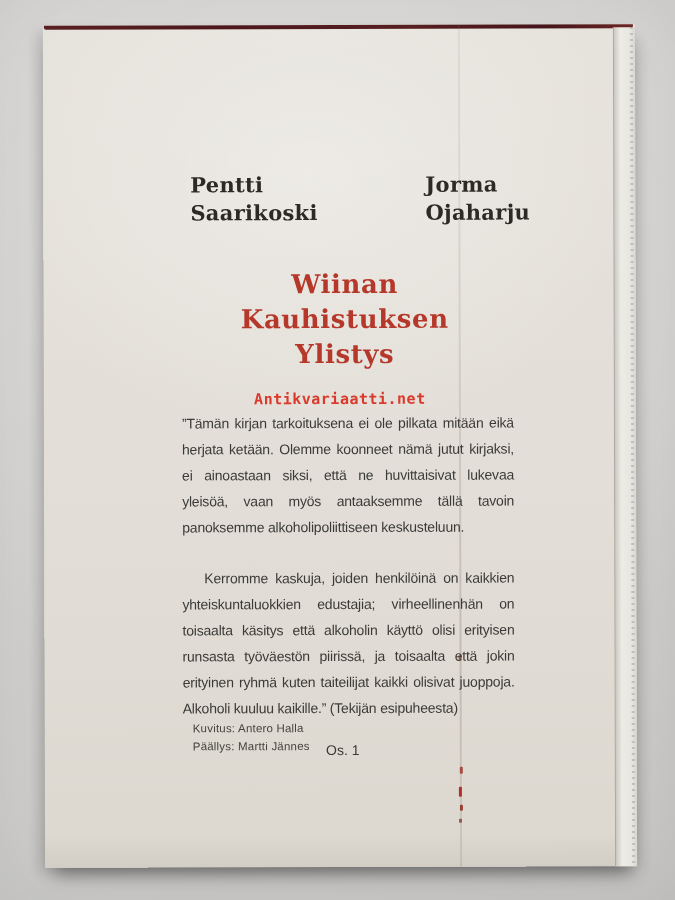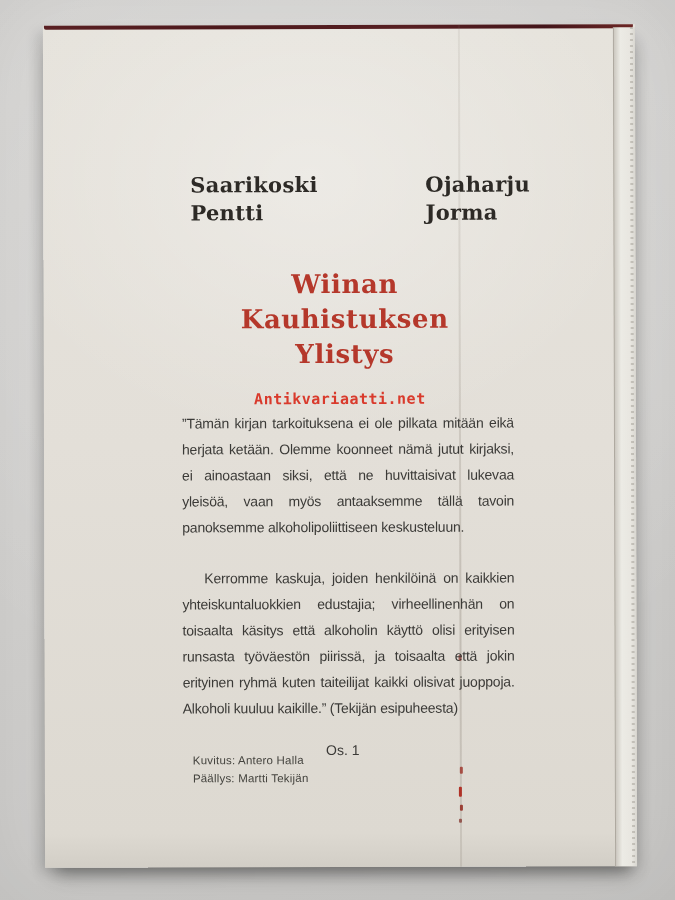--- a/index.html
+++ b/index.html
@@ -99,47 +99,46 @@
   .blurb p.indent { text-indent: 22px; margin-top: 25px; }
   .part {
     margin-top: 21px; padding-right: 12px;
     text-align: center; font-size: 14px; color: #3b3a37;
   }
 
   .credits {
     position: absolute; left: 148px; top: 694px;
     font-size: 11.5px; line-height: 18px; letter-spacing: 0.2px;
     color: #45443f;
-    margin-top: 32px;
   }
 </style>
 </head>
 <body>
 
 <div class="photo">
 
   <div class="book">
 
     <div class="board-edge-top"></div>
     <div class="fore-edge"></div>
     <div class="crease"></div>
     <span class="speck s1"></span>
     <span class="speck s2"></span>
     <span class="speck s3"></span>
     <span class="speck s4"></span>
     <span class="speck s5"></span>
 
     <div class="authors">
       <div class="author left-col fraktur">
+        <div>Pentti</div>
         <div>Saarikoski</div>
-        <div>Pentti</div>
       </div>
       <div class="author right-col fraktur">
+        <div>Jorma</div>
         <div>Ojaharju</div>
-        <div>Jorma</div>
       </div>
     </div>
 
     <div class="title fraktur">
       <div>Wiinan</div>
       <div>Kauhistuksen</div>
       <div>Ylistys</div>
     </div>
 
     <div class="watermark">Antikvariaatti.net</div>
@@ -147,17 +146,17 @@
     <div class="text-column">
       <div class="blurb">
         <p>”Tämän kirjan tarkoituksena ei ole pilkata mitään eikä herjata ketään. Olemme koonneet nämä jutut kirjaksi, ei ainoastaan siksi, että ne huvittaisivat lukevaa yleisöä, vaan myös antaaksemme tällä tavoin panoksemme alkoholipoliittiseen keskusteluun.</p>
         <p class="indent">Kerromme kaskuja, joiden henkilöinä on kaikkien yhteiskuntaluokkien edustajia; virheellinenhän on toisaalta käsitys että alkoholin käyttö olisi erityisen runsasta työväestön piirissä, ja toisaalta että jokin erityinen ryhmä kuten taiteilijat kaikki olisivat juoppoja. Alkoholi kuuluu kaikille.” (Tekijän esipuheesta)</p>
       </div>
       <div class="part">Os. 1</div>
     </div>
 
     <div class="credits">
       <div>Kuvitus: Antero Halla</div>
-      <div>Päällys: Martti Tekijän</div>
+      <div>Päällys: Martti Jännes</div>
     </div>
 
   </div>
 </div>
 
 </body></html>

